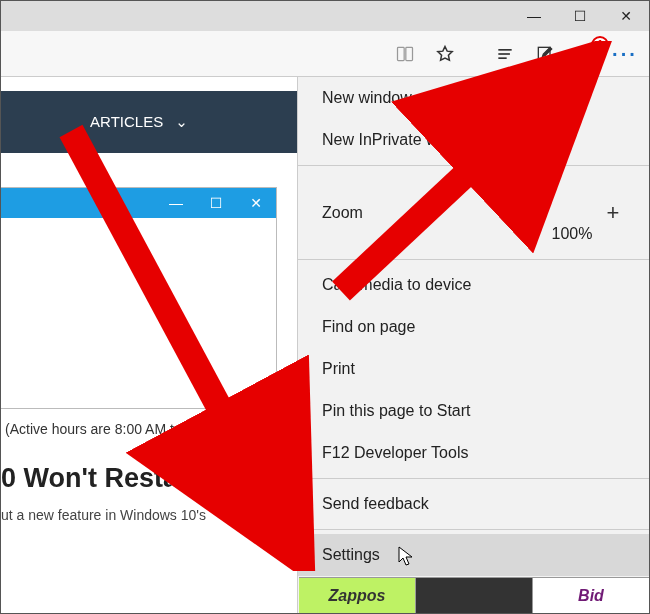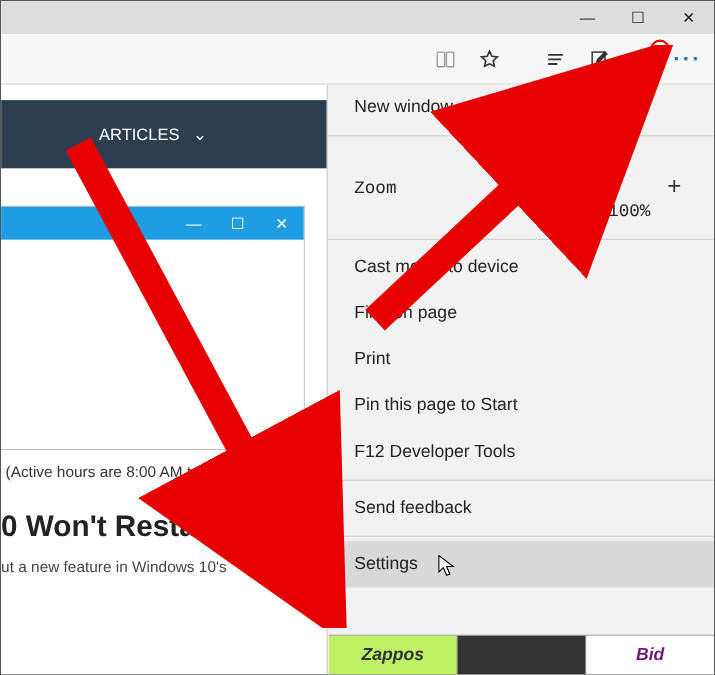--- a/index.html
+++ b/index.html
@@ -68,21 +68,21 @@
   .menu {
     position:absolute; top:0; right:0; width:352px; bottom:0;
     background:#f2f2f2; border-left:1px solid #ccc;
     display:flex; flex-direction:column; font-size:16px; color:#222;
   }
   .menu-item {
     padding:12px 24px; display:flex; align-items:center; justify-content:space-between;text-align:center;
   }
   .menu-item.hov { background:#d8d8d8; }
   .sep { height:1px; background:#ccc; margin:4px 0;}
-  .zoom-row { padding:12px 20px 12px 24px; display:flex; align-items:center;font-family:Liberation Mono, monospace; }
+  .zoom-row { padding:12px 20px 12px 24px; display:flex; align-items:center; }
   .zoom-row .zl { flex:1; }
   .zoom-row .zbtn { width:32px; text-align:center; font-size:22px; color:#333;}
   .zoom-row .zv { width:50px; text-align:center; font-size:16px;margin-top:43px;}
   .cursor {
     position:absolute; width:16px; height:22px;
   }
   .adrow {
     position:absolute; bottom:0; left:298px; right:0; height:36px;
     border-top:1px solid #999; background:#fff; display:flex;
   }
@@ -158,20 +158,23 @@
     </div>
     <div class="inner-win-body"></div>
   </div>
   <div class="inner-caption">(Active hours are 8:00 AM to      0 PM.)</div>
   <div class="headline">0 Won't Restart at a Ba</div>
   <div class="bodytext">ut a new feature in Windows 10's</div>
 
   <div class="menu">
     <div class="menu-item">
         <span>New window</span>
+      </div>
+    <div class="menu-item">
+        <span>New InPrivate window</span>
       </div>
     <div class="sep"></div>
     <div class="zoom-row">
       <span class="zl">Zoom</span>
       <span class="zbtn">−</span>
       <span class="zv">100%</span>
       <span class="zbtn">+</span>
     </div>
     <div class="sep"></div>
     <div class="menu-item">

